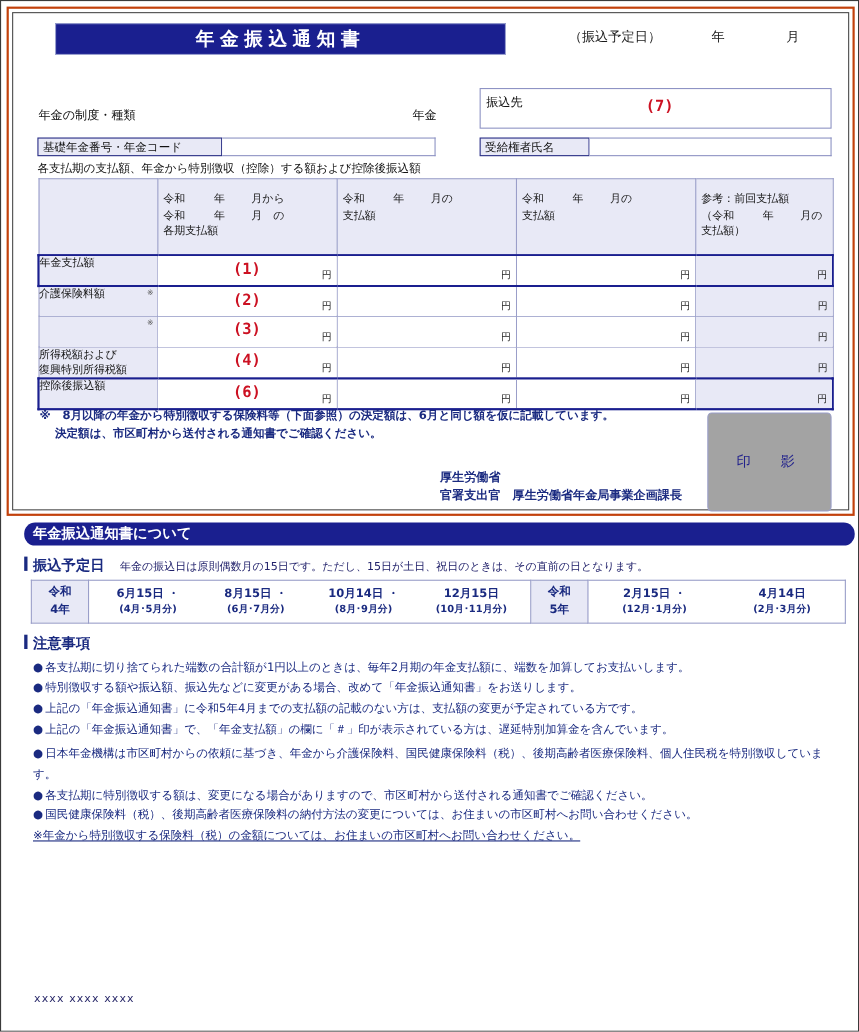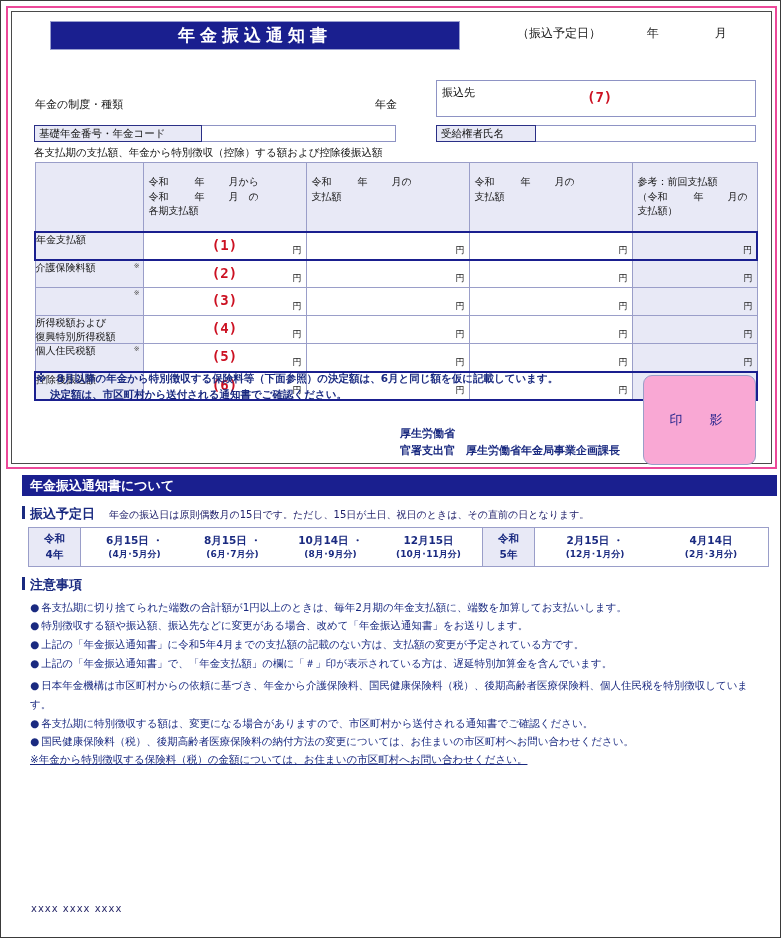--- a/index.html
+++ b/index.html
@@ -22,21 +22,21 @@
   }
 
   
   .red-frame {
     position: absolute;
     left: 5px;
     top: 5px;
     width: 771px;
     height: 463px;
     box-sizing: border-box;
-    border: 2px solid #ec4899;
+    border: 2px solid #c2410c;
     padding: 3px;
   }
   .inner-frame {
     width: 100%;
     height: 100%;
     box-sizing: border-box;
     border: 1px solid #4a4a4a;
     background: #ffffff;
     position: relative;
   }
@@ -245,29 +245,29 @@
   }
   .table-note .ind { display:block; padding-left: 14px; }
 
   .seal-box {
     position: absolute;
     left: 631px;
     top: 363px;
     width: 113px;
     height: 90px;
     border: 1px solid #9a9ec9;
-    border-radius: 9px;
+    border-radius: 4px;
     box-sizing: border-box;
     display: flex;
     align-items: center;
     justify-content: center;
     font-size: 13px;
     color: #23238c;
     letter-spacing: 7px;
-    background: #f9a8d4;
+    background: #a3a3a3;
   }
   .ministry {
     position: absolute;
     left: 388px;
     top: 414px;
     font-size: 11px;
     font-weight: bold;
     color: #1a2a80;
     line-height: 1.5;
   }
@@ -283,20 +283,21 @@
     background: #1a1f8f;
     color: #ffffff;
     font-size: 13px;
     font-weight: bold;
     height: 21px;
     line-height: 21px;
     padding-left: 8px;
     width: 755px;
     box-sizing: border-box;
     margin-left: 16px;
+    border-radius: 10px;
   }
   .sec-head {
     margin: 9px 0 4px 16px;
     font-size: 13px;
     font-weight: bold;
     color: #1a2a80;
     display: flex;
     align-items: baseline;
   }
   .sec-head .bar {
@@ -503,39 +504,20 @@
               <td class="amt-cell">
                 <span class="yen">円</span>
               </td>
               <td class="amt-cell">
                 <span class="yen">円</span>
               </td>
               <td class="amt-cell ref-cell">
                 <span class="yen">円</span>
               </td>
             </tr>
-            <tr>
-              <td class="row-label">
-                <div>個人住民税額</div>
-                <span class="kome">※</span>
-              </td>
-              <td class="amt-cell">
-                <span class="rednum">(5)</span>
-                <span class="yen">円</span>
-              </td>
-              <td class="amt-cell">
-                <span class="yen">円</span>
-              </td>
-              <td class="amt-cell">
-                <span class="yen">円</span>
-              </td>
-              <td class="amt-cell ref-cell">
-                <span class="yen">円</span>
-              </td>
-            </tr>
             <tr class="hl">
               <td class="row-label first-hl">
                 <div>控除後振込額</div>
               </td>
               <td class="amt-cell">
                 <span class="rednum">(6)</span>
                 <span class="yen">円</span>
               </td>
               <td class="amt-cell">
                 <span class="yen">円</span>

